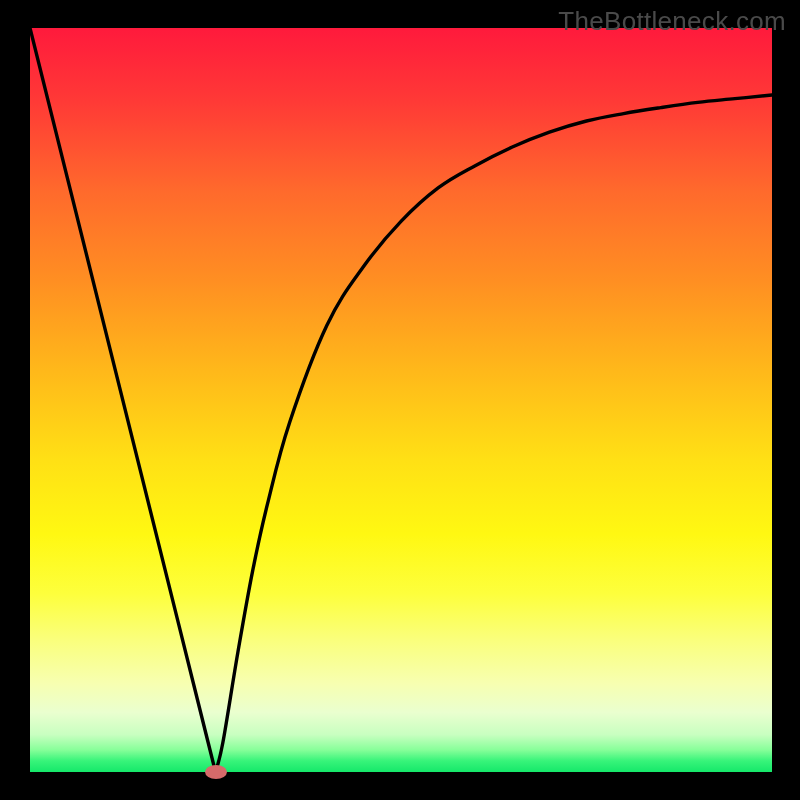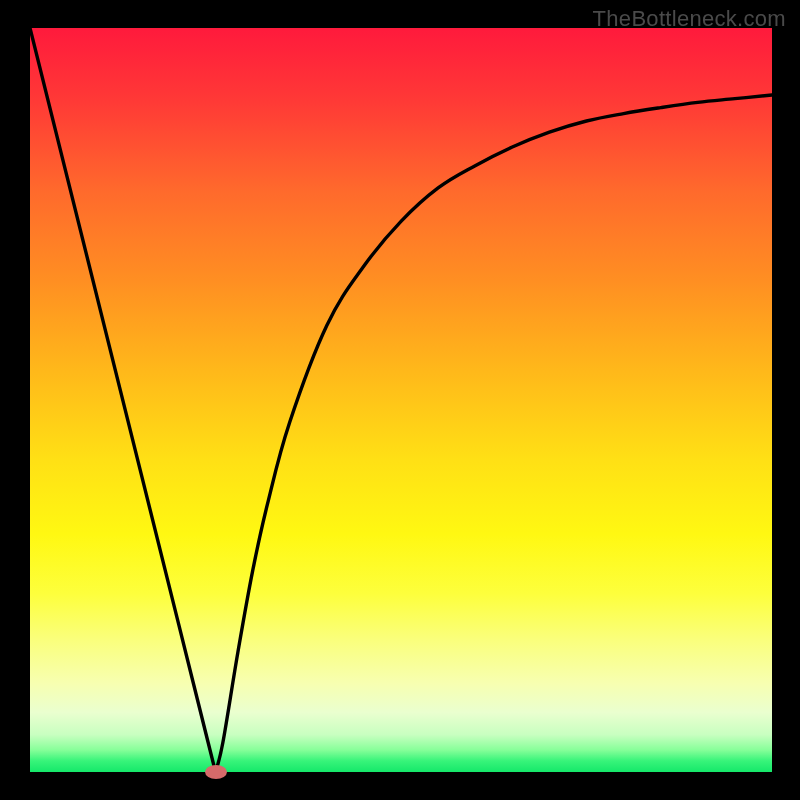--- a/index.html
+++ b/index.html
@@ -15,21 +15,21 @@
     position: relative;
     width: 800px;
     height: 800px;
     background: #000;
   }
   .watermark {
     position: absolute;
     top: 6px;
     right: 14px;
     color: #4a4a4a;
-    font-size: 22px;
+    font-size: 26px;
     font-weight: 500;
     letter-spacing: 0.3px;
     z-index: 10;
   }
   .plot-area {
     position: absolute;
     left: 30px;
     top: 28px;
     width: 742px;
     height: 744px;

